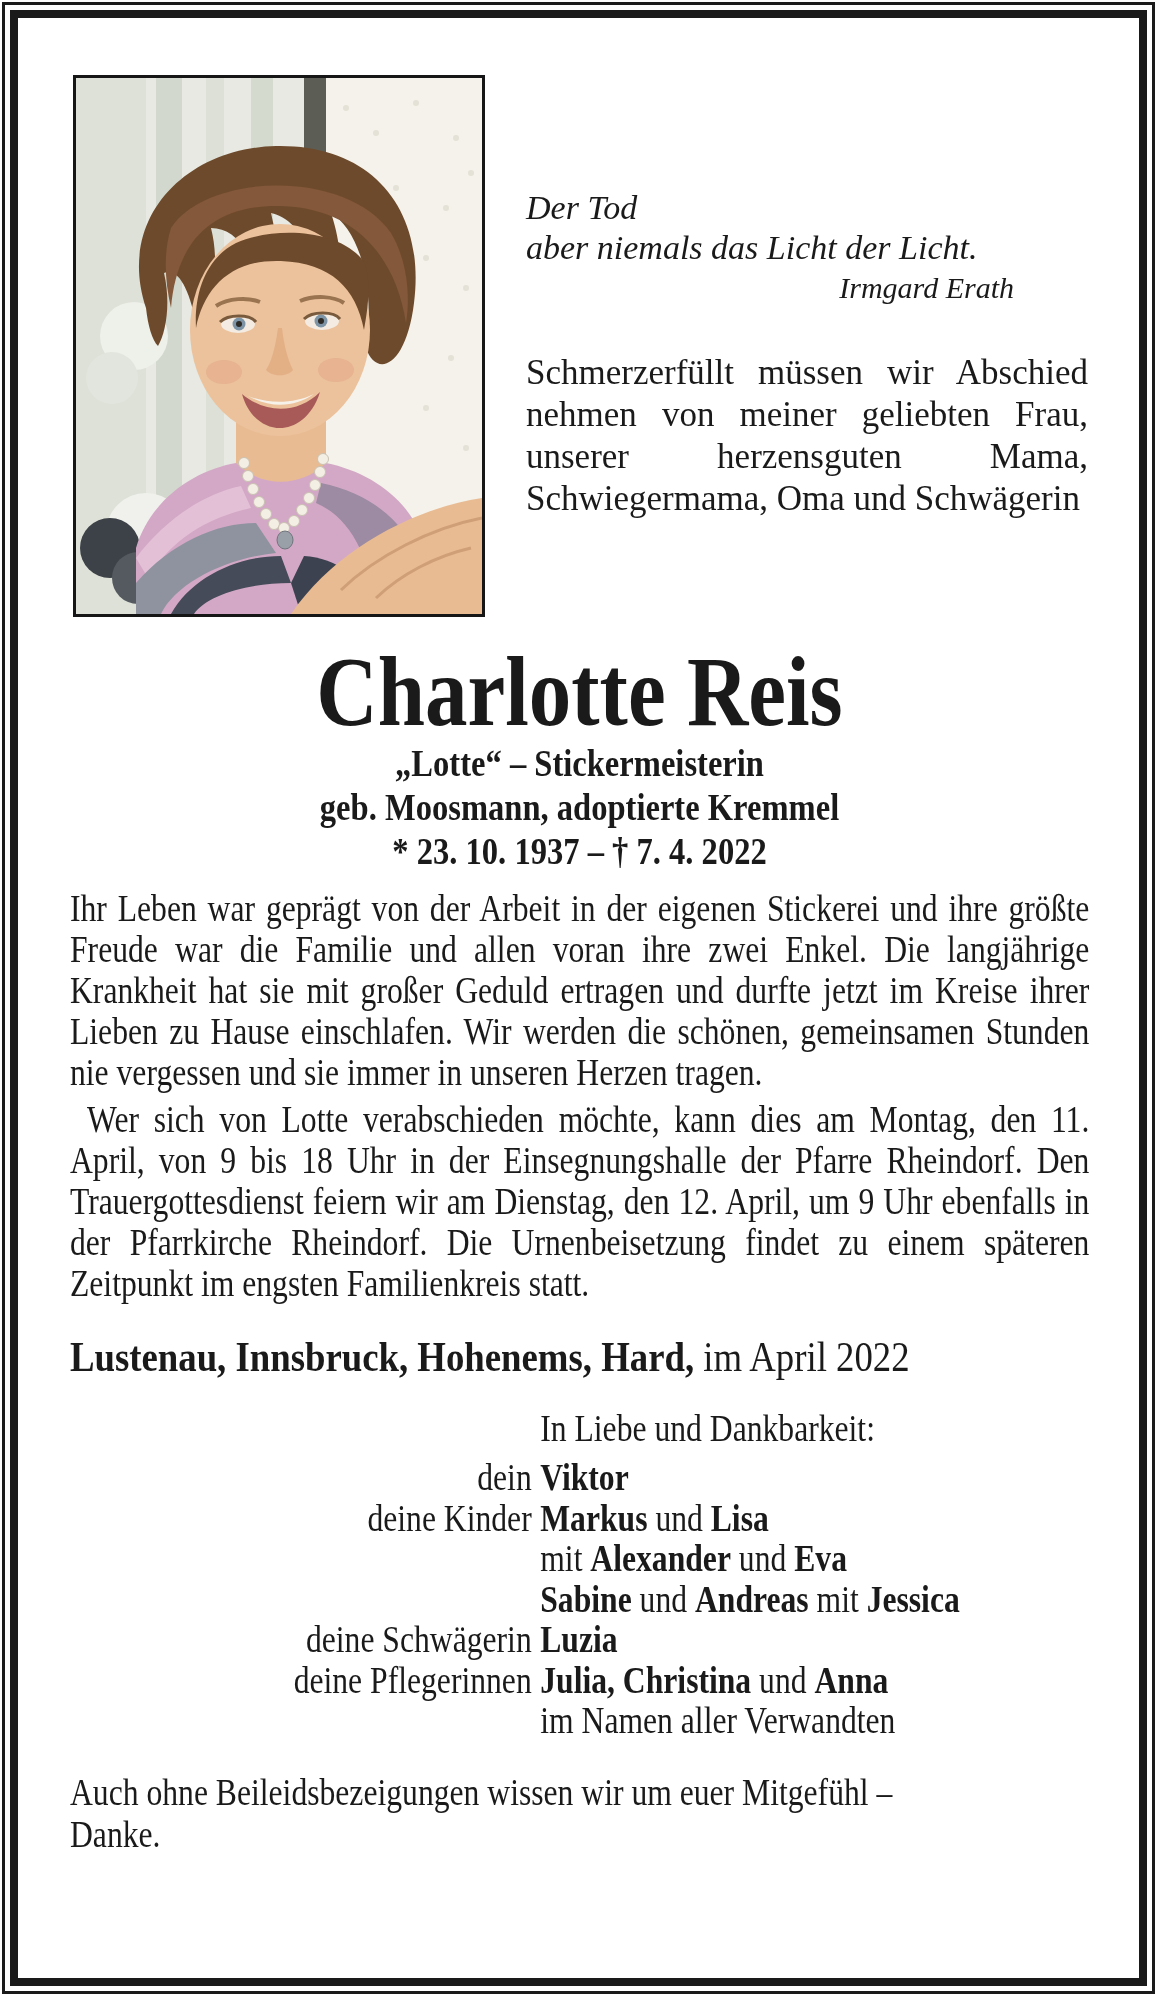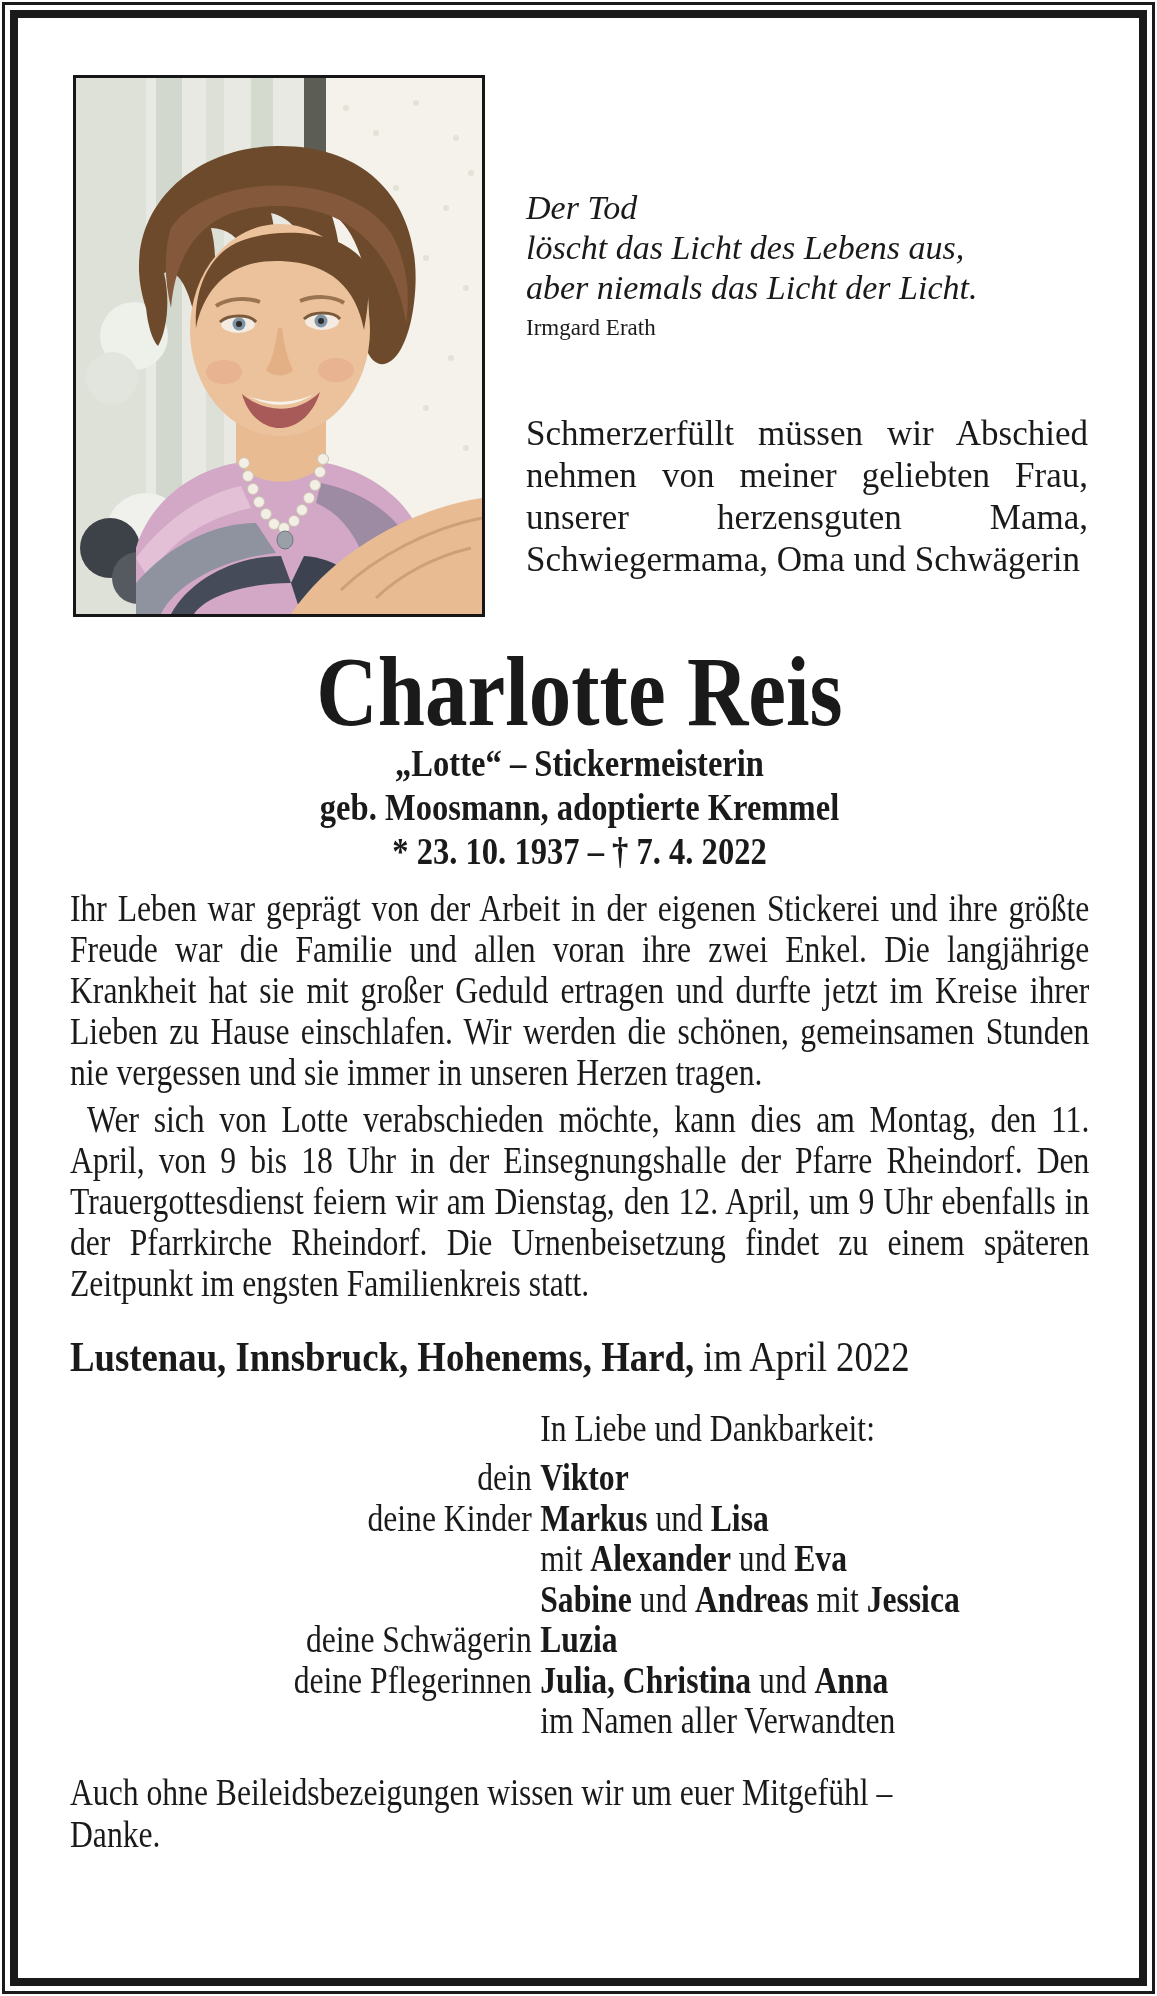--- a/index.html
+++ b/index.html
@@ -8,22 +8,22 @@
   .frame-outer{position:absolute;inset:2px;border:3px solid #1a1a1a;}
   .frame-inner{position:absolute;inset:10px;border:8px solid #1a1a1a;background:#fff;}
   .content{position:absolute;inset:18px;padding:0 50px 0 52px;overflow:hidden;}
 
   .top-row{display:flex;}
   .photo{margin-top:57px;margin-left:3px;width:406px;height:536px;border:3px solid #161616;flex:0 0 auto;overflow:hidden;}
   .photo svg{display:block;}
   .right-col{margin-left:41px;width:562px;padding-top:170px;flex:0 0 auto;}
 
   .quote{font-style:italic;font-size:34px;line-height:40px;}
-  .quote-attr{font-size:23px;line-height:40px;text-align:left;padding-right:74px;}
-  .intro{margin-top:65px;font-size:35px;line-height:42px;text-align:justify;}
+  .quote-attr{font-size:30px;line-height:40px;text-align:right;padding-right:74px;font-style:italic;}
+  .intro{margin-top:44px;font-size:35px;line-height:42px;text-align:justify;}
 
   .name{margin-top:25px;text-align:center;font-weight:bold;font-size:100px;line-height:100px;transform:scaleX(0.85);transform-origin:50% 0;white-space:nowrap;}
   .subline{text-align:center;font-weight:bold;font-size:37px;line-height:44px;transform:scaleX(0.88);transform-origin:50% 0;white-space:nowrap;}
 
   
   .lower{width:117%;transform:scaleX(0.855);transform-origin:0 0;}
   .para{font-size:37px;line-height:41px;text-align:justify;margin:0;}
   .para1{margin-top:14px;}
   .para2{margin-top:6px;text-indent:20px;}
   .signature{margin-top:30px;font-size:43px;line-height:46px;white-space:nowrap;}
@@ -144,21 +144,20 @@
 
           <path d="M406 420 C340 430 260 470 215 536 L406 536 Z" fill="#e9bb92"></path>
           <path d="M406 440 C355 450 300 478 265 512" stroke="#cf9f77" stroke-width="3" fill="none"></path>
           <path d="M395 470 C360 478 325 496 300 520" stroke="#cf9f77" stroke-width="3" fill="none"></path>
         </svg>
       </div>
 
       <div class="right-col">
         <div class="quote" id="quote-lines">
             <div>Der Tod</div>
-            <div>löscht das Licht des Lebens aus,</div>
             <div>aber niemals das Licht der Licht.</div>
           </div>
         <div class="quote-attr">Irmgard Erath</div>
         <p class="intro">Schmerzerfüllt müssen wir Abschied nehmen von meiner geliebten Frau, unserer herzensguten Mama, Schwiegermama, Oma und Schwägerin</p>
       </div>
     </div>
 
     <div class="name">Charlotte Reis</div>
     <div class="subline">„Lotte“ – Stickermeisterin</div>
     <div class="subline">geb. Moosmann, adoptierte Kremmel</div>

